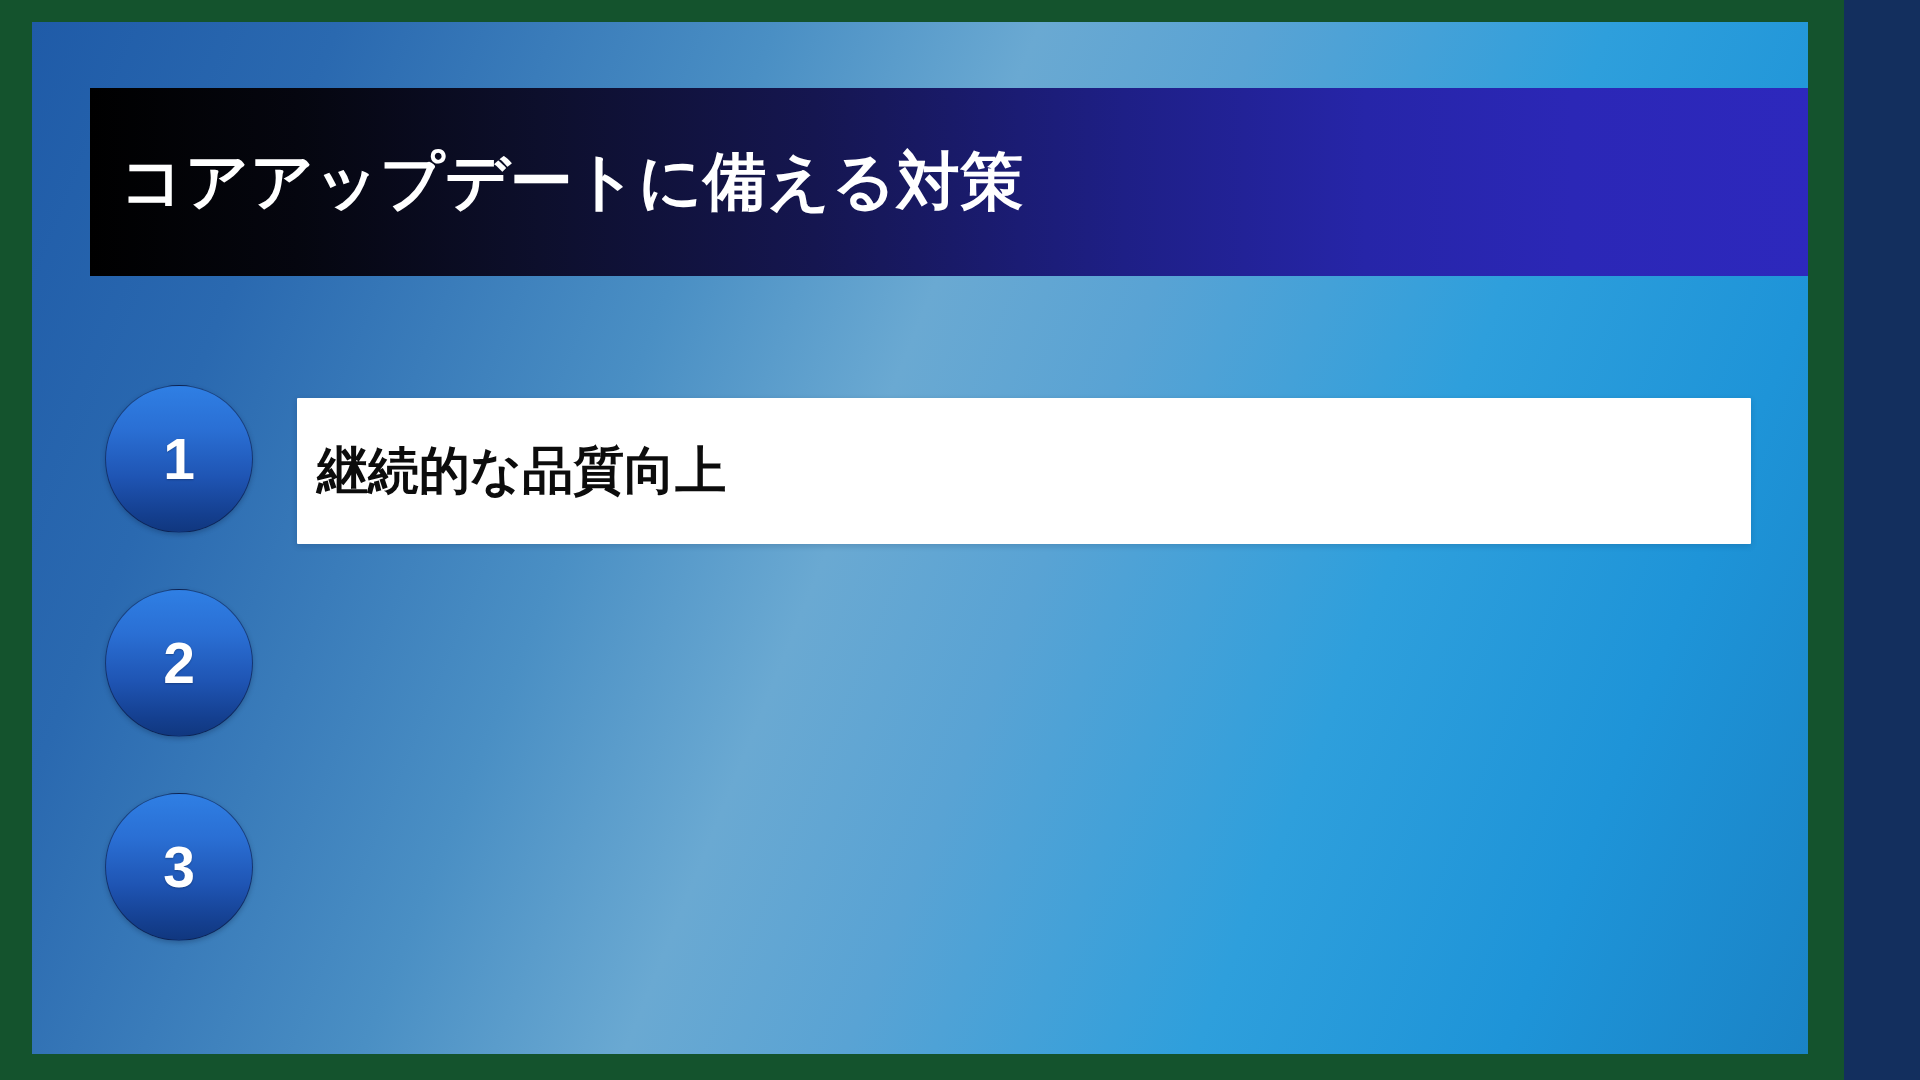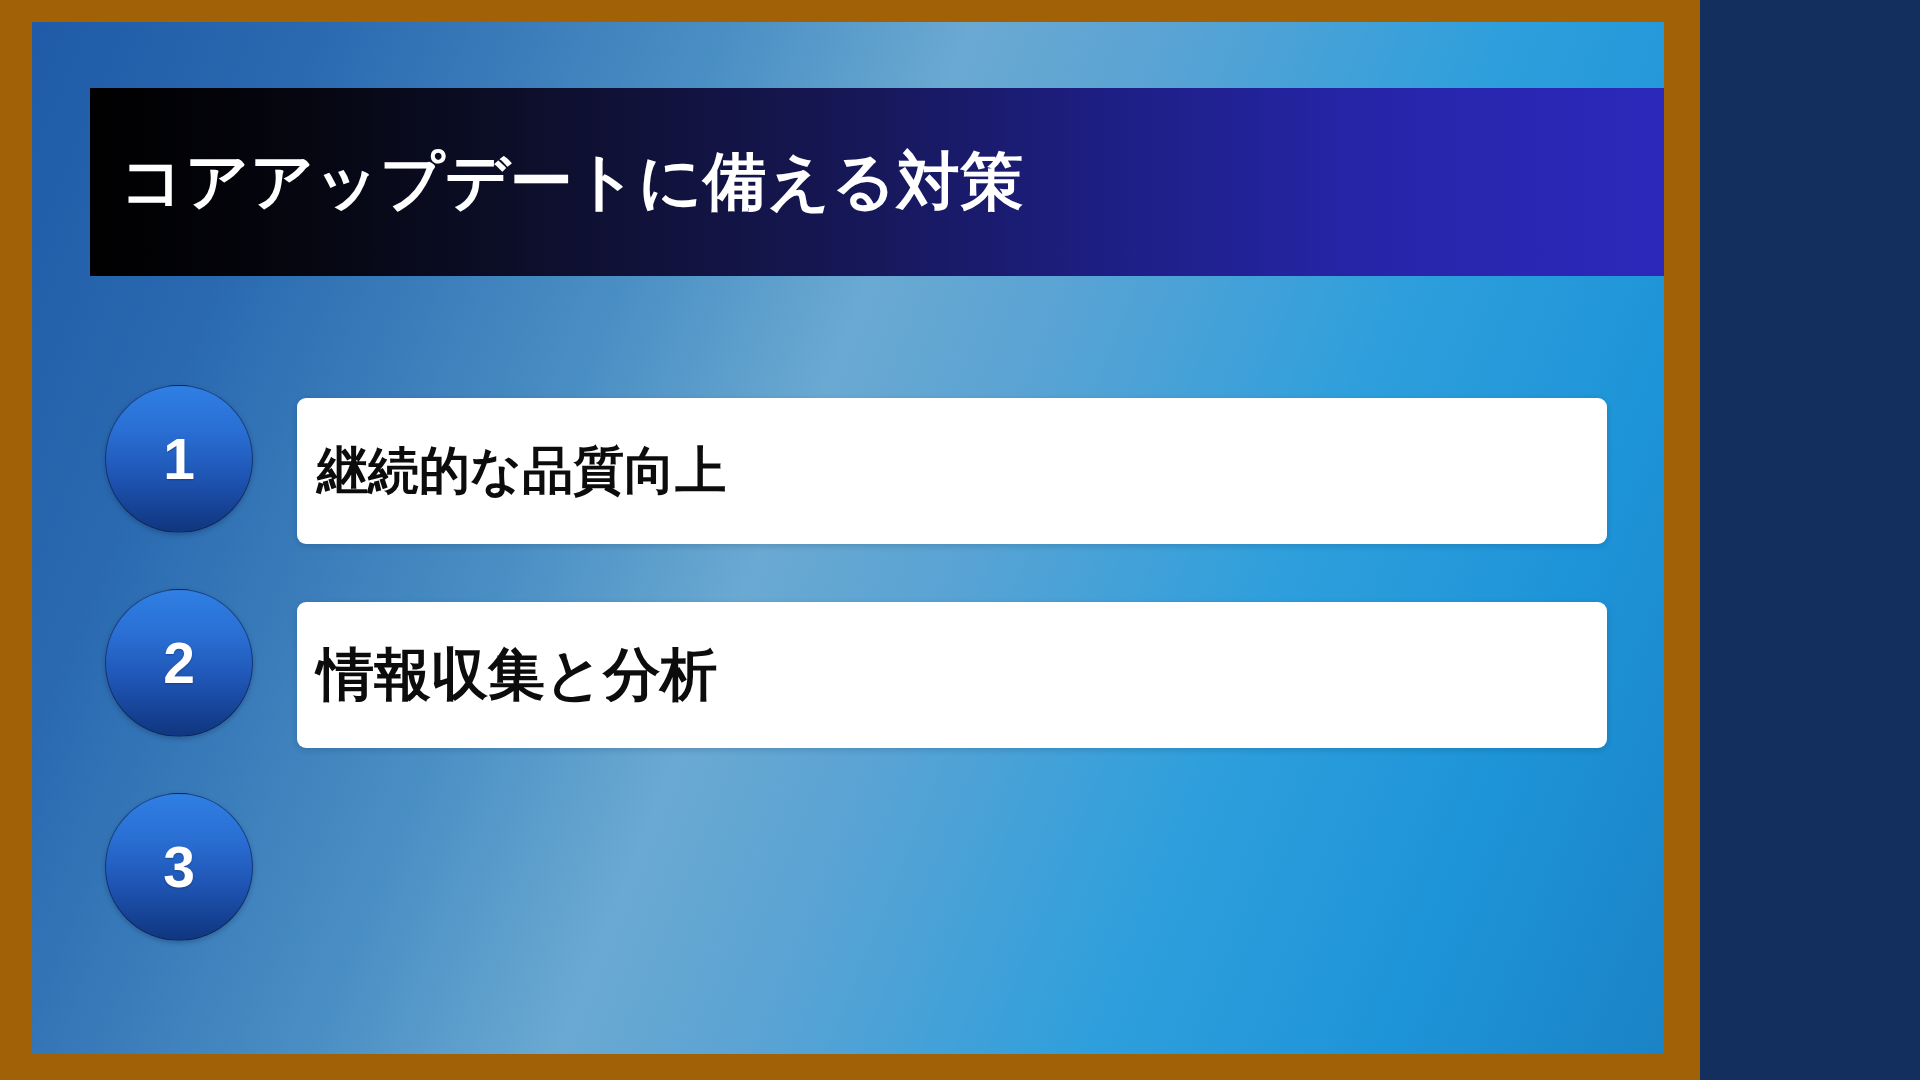--- a/index.html
+++ b/index.html
@@ -10,24 +10,24 @@
   body {
     width: 1920px;
     height: 1080px;
     overflow: hidden;
     font-family: "Liberation Sans", "DejaVu Sans", sans-serif;
   }
 
   
   #slide-frame {
     position: relative;
-    width: 1700px;
+    width: 1844px;
     height: 1080px;
     box-sizing: border-box;
-    background: #a16207;
+    background: #14532d;
     padding: 22px 36px 26px 32px;
   }
 
   
   #slide-canvas {
     position: relative;
     width: 100%;
     height: 100%;
     box-sizing: border-box;
     background:
@@ -114,21 +114,21 @@
     text-shadow: 0 1px 2px rgba(0,0,0,0.25);
   }
 
   .step-card {
     position: absolute;
     left: 265px;
     right: 57px;
     top: 19px;
     height: 146px;
     background: #ffffff;
-    border-radius: 9px;
+    border-radius: 1px;
     display: flex;
     align-items: center;
     box-shadow: 0 2px 6px rgba(10, 35, 70, 0.18);
   }
   .step-label {
     color: #0c0c0c;
     font-weight: 700;
     margin-left: 20px;
     line-height: 1.15;
     white-space: nowrap;
@@ -154,23 +154,20 @@
         </div>
         <div class="step-card">
           <span class="step-label">継続的な品質向上</span>
         </div>
       </div>
 
       <div class="step-row size-l">
         <div class="step-badge">
           <span class="step-number">2</span>
         </div>
-        <div class="step-card">
-          <span class="step-label">情報収集と分析</span>
-        </div>
       </div>
 
       <div class="step-row size-l">
         <div class="step-badge">
           <span class="step-number">3</span>
         </div>
       </div>
 
     </div>
   </div>

